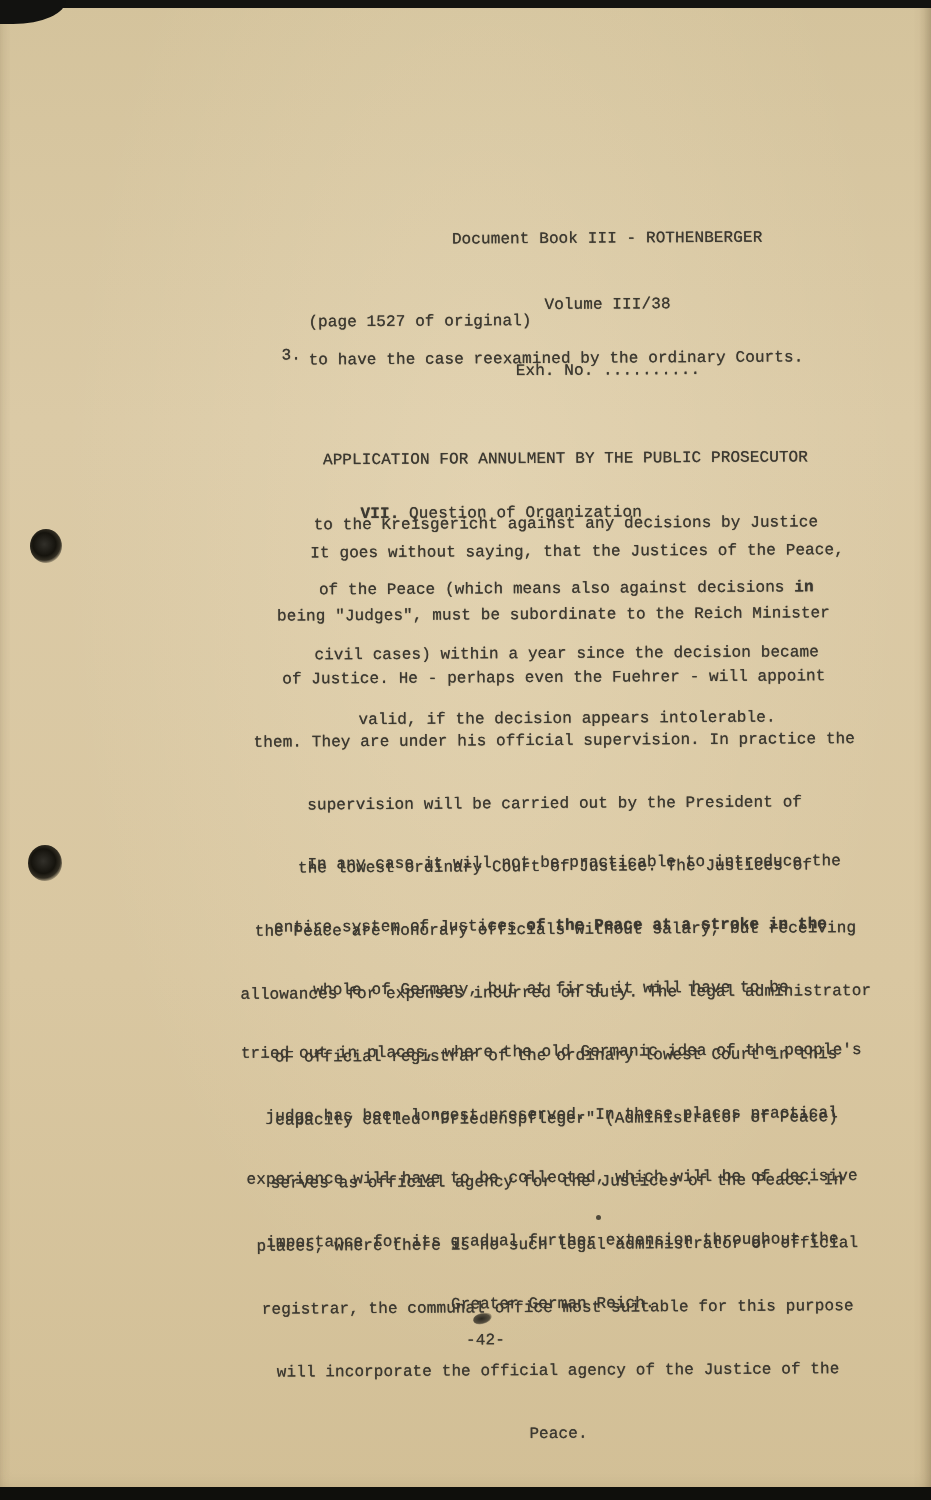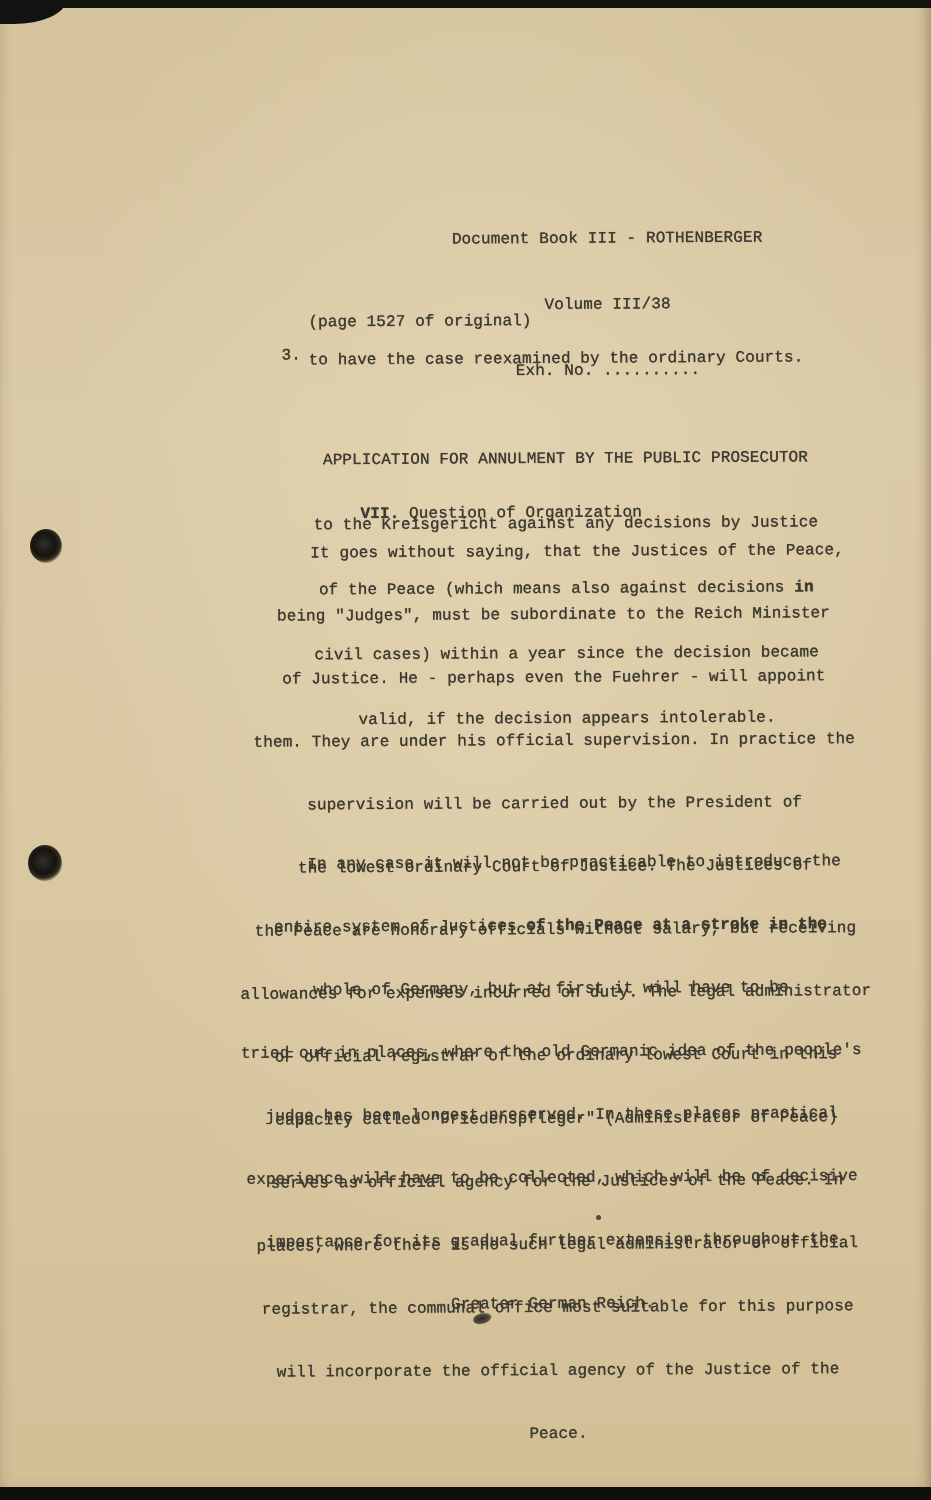--- a/index.html
+++ b/index.html
@@ -130,15 +130,18 @@
       <div class="line indent">In any case it will not be practicable to introduce the</div>
       <div class="line"><span>entire system of Justices </span><span class="bold">of the Peace at a stroke in the</span></div>
       <div class="line">whole of Germany, but at first it will have to be</div>
       <div class="line">tried out in places, where the old Germanic idea of the people's</div>
       <div class="line">judge has been longest preserved. In these places practical</div>
       <div class="line">experience will have to be collected, which will be of decisive</div>
       <div class="line">importance for its gradual further extension throughout the</div>
       <div class="line">Greater German Reich.</div>
     </div>
 
+    <div class="typeblock" style="left:453px;top:1289px;">
+      <div class="line">-42-</div>
+    </div>
 
   </div>
 </div>
 
 </body></html>

